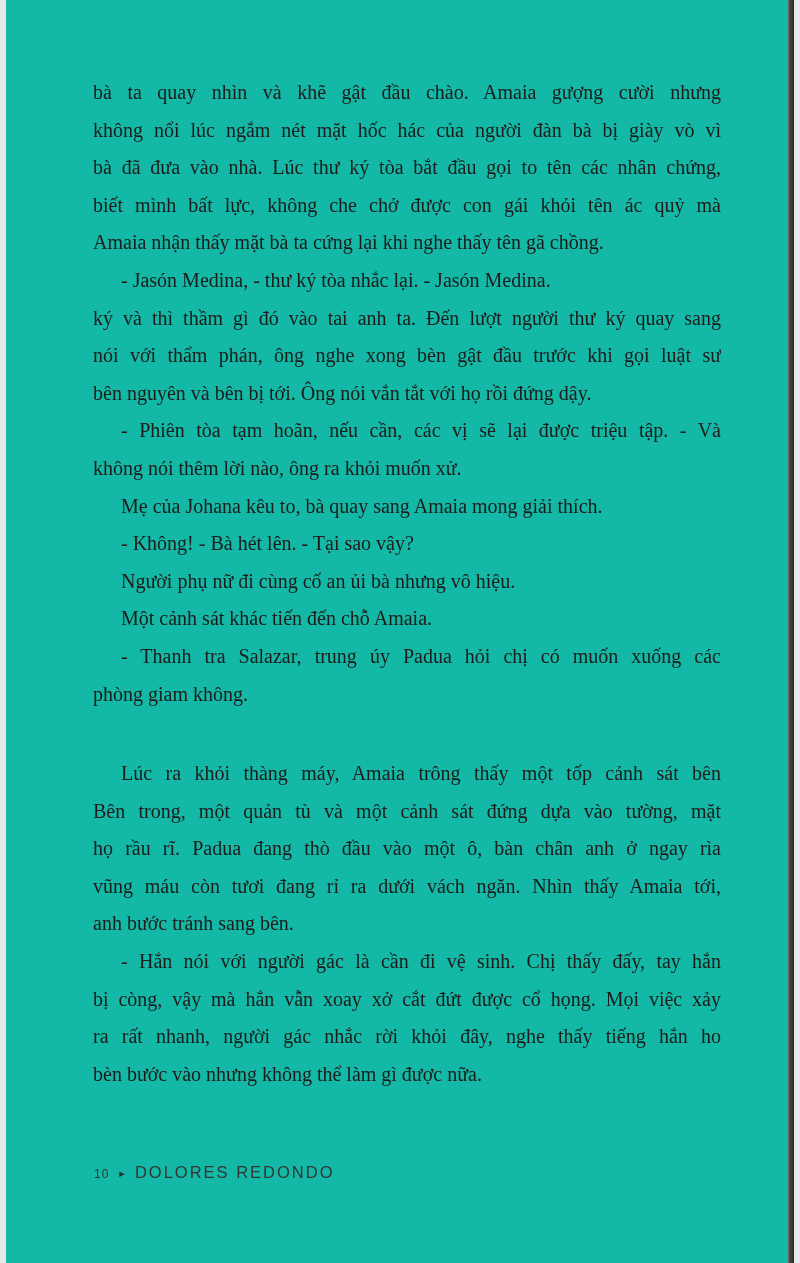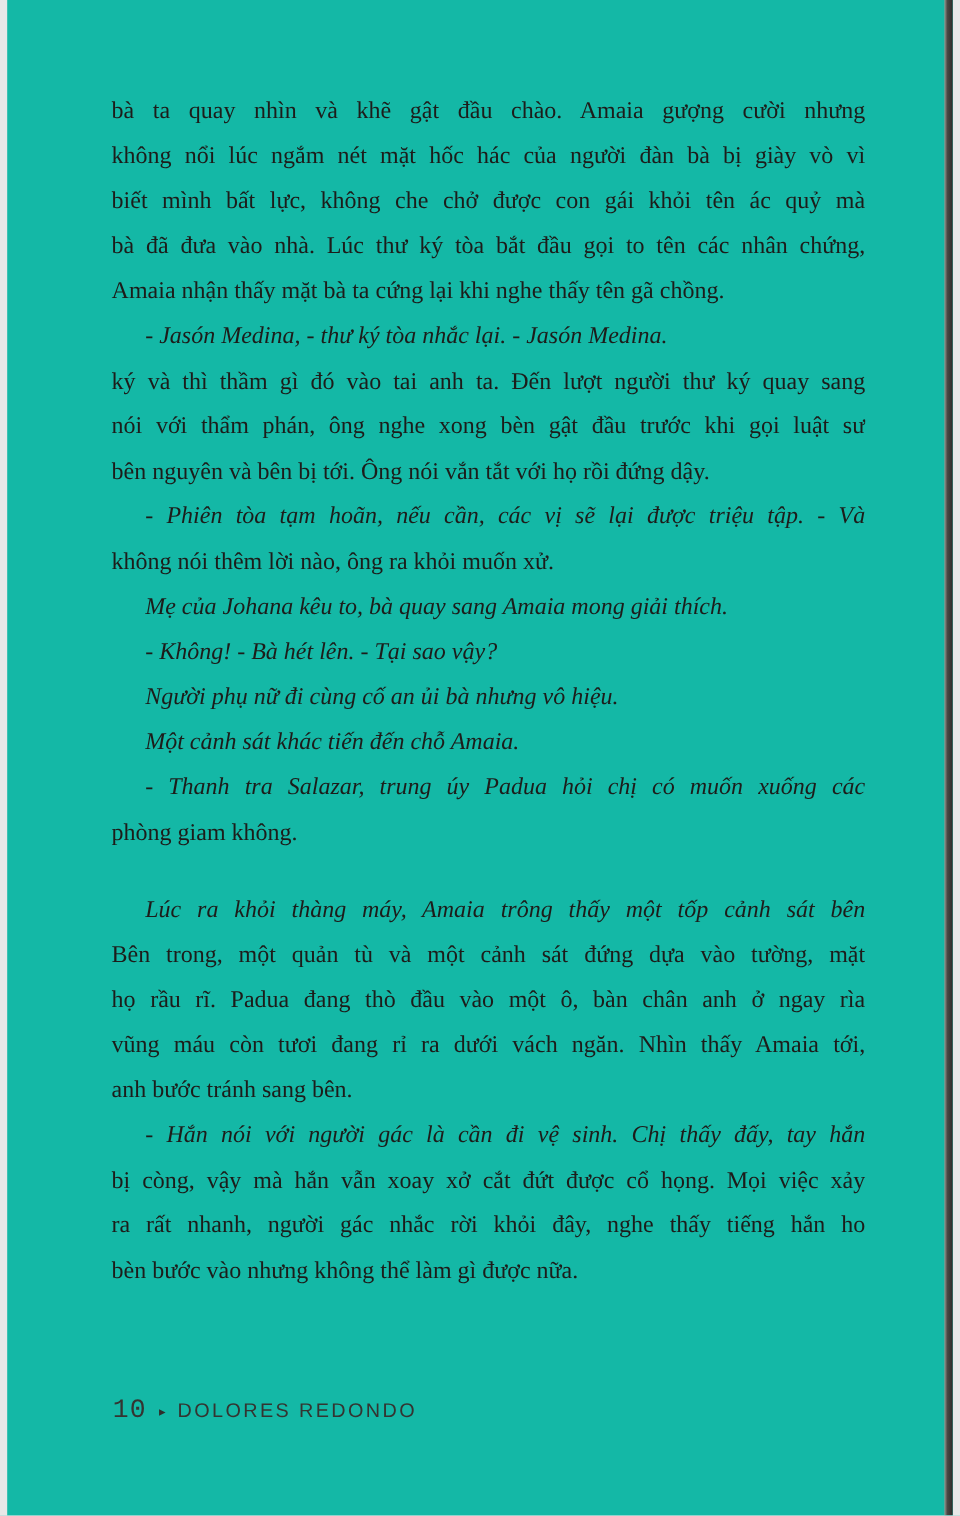--- a/index.html
+++ b/index.html
@@ -14,53 +14,53 @@
     color: #1d1c1a;
   }
   .text-block {
     position: absolute;
     left: 87px;
     top: 74px;
     width: 628px;
     font-size: 20px;
   }
   .paragraph { margin: 0; padding: 0; }
-  .paragraph.space-before { margin-top: 27px; }
+  .paragraph.space-before { margin-top: 42px; }
   .line {
     line-height: 37.6px;
     height: 37.6px;
     overflow: hidden;
     text-align: justify;
     text-align-last: justify;
     white-space: normal;
   }
   .line.last { text-align: center; text-align-last: left; }
-  .line.indent { text-indent: 28px; font-style: italic; }
+  .line.indent { text-indent: 28px; }
   .edge-bar {
     position: absolute;
     top: 0;
     right: 0;
     width: 7px;
     height: 100%;
     background: linear-gradient(to right, #9a9790 0%, #4a4845 35%, #2b2a28 100%);
   }
   .footer {
     position: absolute;
     left: 88px;
     top: 1163px;
     display: flex;
     align-items: baseline;
     font-family: "Liberation Sans", sans-serif;
     font-size: 16.5px;
     letter-spacing: 2px;
     color: #343431;
   }
   .footer .page-num {
-    font-family: Liberation Mono, monospace;
-    font-size: 22px;
+    font-family: Liberation Sans, sans-serif;
+    font-size: 12px;
     letter-spacing: 1px;
     margin-right: 10px;
   }
   .footer .tri {
     font-size: 11px;
     margin-right: 10px;
     letter-spacing: 0;
     position: relative;
     top: -1px;
     color: #2e2e2b;
@@ -69,22 +69,22 @@
 </style>
 </head>
 <body>
 
 <div class="page">
 
   <div class="text-block">
       <div class="paragraph">
         <div class="line">bà ta quay nhìn và khẽ gật đầu chào. Amaia gượng cười nhưng</div>
         <div class="line">không nổi lúc ngắm nét mặt hốc hác của người đàn bà bị giày vò vì</div>
+        <div class="line">bà đã đưa vào nhà. Lúc thư ký tòa bắt đầu gọi to tên các nhân chứng,</div>
         <div class="line">biết mình bất lực, không che chở được con gái khỏi tên ác quỷ mà</div>
-        <div class="line">bà đã đưa vào nhà. Lúc thư ký tòa bắt đầu gọi to tên các nhân chứng,</div>
         <div class="line last">Amaia nhận thấy mặt bà ta cứng lại khi nghe thấy tên gã chồng.</div>
       </div>
       <div class="paragraph">
         <div class="line last indent">- Jasón Medina, - thư ký tòa nhắc lại. - Jasón Medina.</div>
       </div>
       <div class="paragraph">
         <div class="line">ký và thì thầm gì đó vào tai anh ta. Đến lượt người thư ký quay sang</div>
         <div class="line">nói với thẩm phán, ông nghe xong bèn gật đầu trước khi gọi luật sư</div>
         <div class="line last">bên nguyên và bên bị tới. Ông nói vắn tắt với họ rồi đứng dậy.</div>
       </div>

